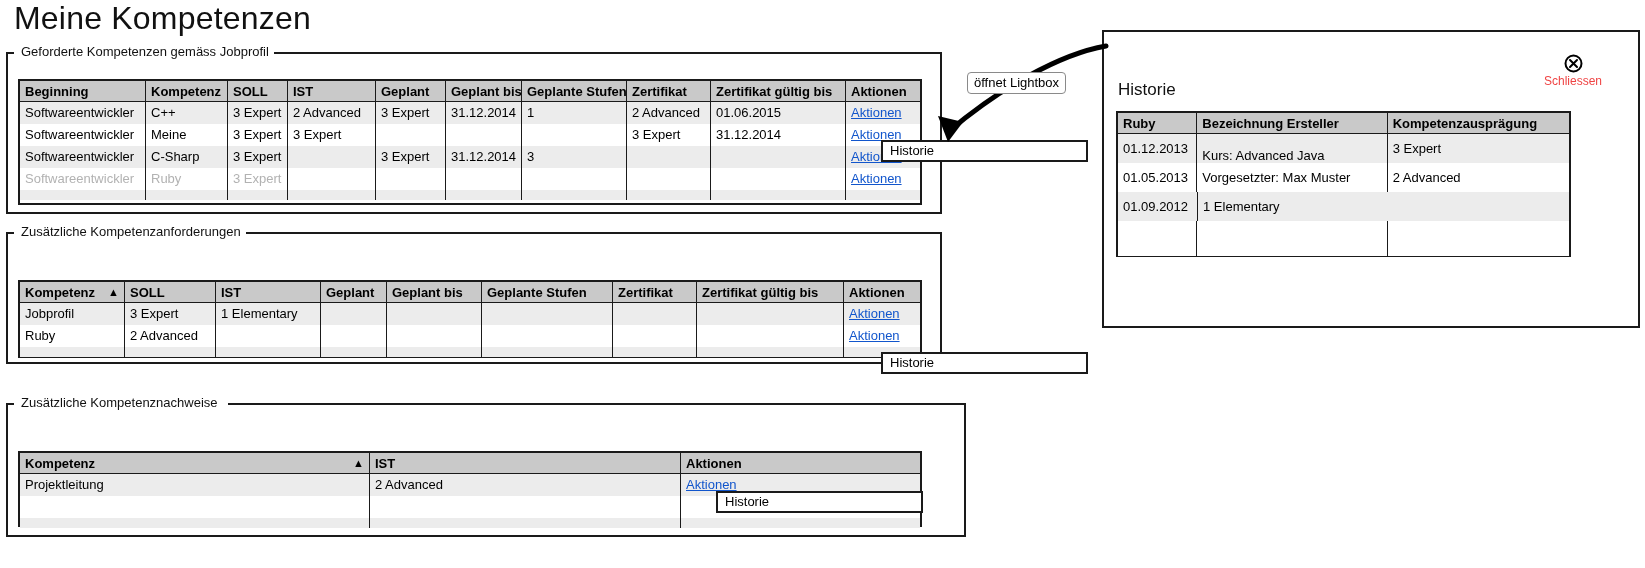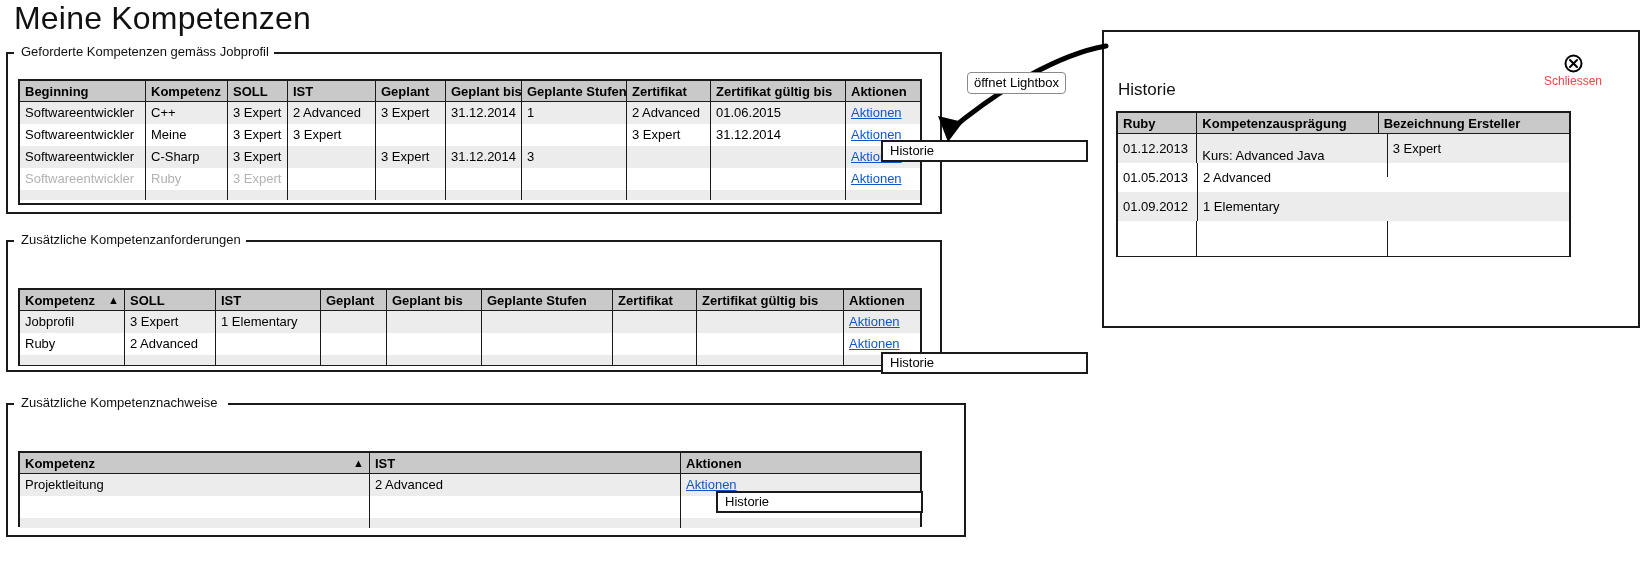--- a/index.html
+++ b/index.html
@@ -220,21 +220,21 @@
       <div class="gcell" style="width:76px;"></div>
       <div class="gcell" style="width:105px;"></div>
       <div class="gcell" style="width:84px;"></div>
       <div class="gcell" style="width:135px;"></div>
       <div class="gcell" style="width:74px;"></div>
     </div>
   </div>
   </table-holder>
 </div>
 
-<div class="section" style="left:6px;top:240px;width:936px;height:132px;">
+<div class="section" style="left:6px;top:232px;width:936px;height:132px;">
   <div class="section-frame"></div>
   <div class="section-topline-left"></div>
   <div class="section-topline-right" style="left:232px;right:0;"></div>
   <div class="section-legend">Zusätzliche Kompetenzanforderungen</div>
 
   <div class="gtable" style="left:12px;top:48px;width:904px;height:78px;">
     <div class="grow ghead">
       <div class="gcell" style="width:105px;">
         <span>Kompetenz</span>
         <span class="sortarrow">▲</span>
@@ -350,32 +350,33 @@
     <svg class="close-icon" width="19" height="19" viewBox="0 0 19 19">
       <circle cx="9.5" cy="9.5" r="8" stroke="#000" stroke-width="2" fill="#fff"></circle>
       <path d="M6 6 L13 13 M13 6 L6 13" stroke="#000" stroke-width="2" stroke-linecap="round"></path>
     </svg>
     <span class="close-label">Schliessen</span>
   </div>
 
   <div class="gtable" style="left:12px;top:79px;width:455px;height:146px;">
     <div class="grow ghead">
       <div class="gcell" style="width:80px;">Ruby</div>
+      <div class="gcell" style="width:192px;">Bezeichnung Ersteller</div>
       <div class="gcell" style="width:183px;">Kompetenzausprägung</div>
-      <div class="gcell" style="width:192px;">Bezeichnung Ersteller</div>
     </div>
 
     <div class="grow alt" style="height:29px;">
       <div class="gcell" style="width:80px;height:29px;">01.12.2013</div>
       <div class="gcell" style="width:192px;height:43px;">Kurs: Advanced Java</div>
       <div class="gcell" style="width:183px;height:29px;">3 Expert</div>
     </div>
 
     <div class="grow plain" style="height:29px;">
       <div class="gcell" style="width:80px;height:29px;">01.05.2013</div>
+      <div class="gcell" style="width:192px;height:29px;">Vorgesetzter: Max Muster</div>
       <div class="gcell" style="width:183px;height:29px;">2 Advanced</div>
     </div>
 
     <div class="grow alt" style="height:29px;">
       <div class="gcell" style="width:80px;height:29px;">01.09.2012</div>
       <div class="gcell" style="width:183px;height:29px;">1 Elementary</div>
     </div>
 
     <div class="grow plain" style="height:35px;">
       <div class="gcell" style="width:80px;height:35px;"></div>

